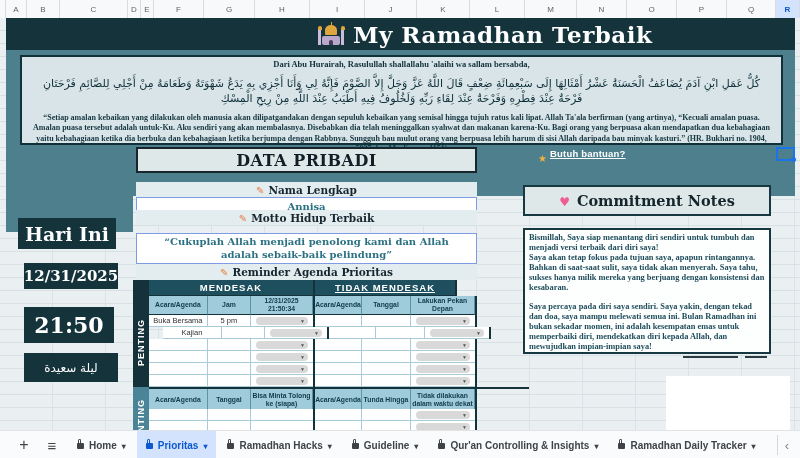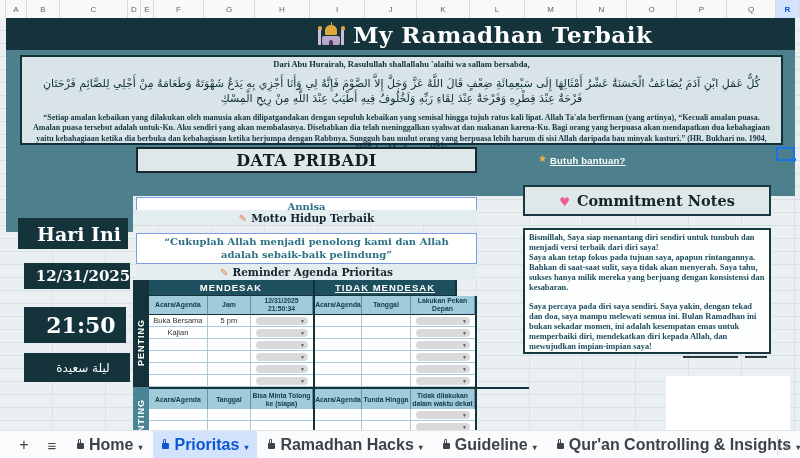--- a/index.html
+++ b/index.html
@@ -36,21 +36,21 @@
   
   .hadith-box{position:absolute;left:20px;top:37px;width:763px;height:90px;box-sizing:border-box;background:#d8e4e7;border:2px solid #10313a;text-align:center;}
   .hadith-intro{margin-top:2px;font-family:"Liberation Serif",serif;font-weight:bold;font-size:8.5px;color:#12303a;}
   .hadith-arabic{direction:rtl;font-family:"DejaVu Sans",sans-serif;font-size:11px;color:#0e2f3a;margin:7px 8px 0 8px;line-height:1.4;}
   .hadith-translation{font-family:"Liberation Serif",serif;font-weight:bold;font-size:8px;color:#163741;line-height:1.3;margin:6px 10px 0 10px;}
 
   
   .dp-title{position:absolute;left:136px;top:129px;width:341px;height:26px;box-sizing:border-box;background:#dfe8e9;border:2px solid #16262c;display:flex;align-items:center;justify-content:center;font-family:"DejaVu Serif",serif;font-weight:bold;font-size:16px;color:#101f26;letter-spacing:0.5px;}
 
   
-  .help-link{position:absolute;left:538px;top:130px;display:flex;align-items:flex-end;cursor:pointer;}
+  .help-link{position:absolute;left:538px;top:130px;display:flex;align-items:flex-start;cursor:pointer;}
   .help-icon::before{content:"★";color:#f2b33d;font-size:10px;margin-right:3px;}
   .help-label{color:#fff;font-weight:bold;font-size:9.5px;text-decoration:underline;letter-spacing:0.2px;}
 
   
   .sel-cell{position:absolute;left:776px;top:129px;width:19px;height:14px;border:2px solid #1a73e8;box-sizing:border-box;}
   .sel-dot{position:absolute;right:-3px;bottom:-3px;width:5px;height:5px;border-radius:50%;background:#1a73e8;}
 
   
   .label-row{position:absolute;left:136px;width:341px;height:15px;background:#e3ecee;display:flex;align-items:center;justify-content:center;font-family:"DejaVu Serif",serif;font-weight:bold;font-size:10.5px;color:#15262e;}
   .pencil-icon::before{content:"✎";color:#e8824a;font-size:10px;margin-right:4px;font-weight:normal;}
@@ -74,21 +74,21 @@
   .subh2{border-top:2px solid #14323a;}
   .pill{position:relative;flex:1;height:8px;margin:0 5px;background:#d9d9d9;border-radius:4px;}
   .pill::after{content:"▼";position:absolute;right:3px;top:1px;font-size:5px;color:#555;line-height:6px;}
 
   .vstrip{position:absolute;left:133px;width:16px;overflow:hidden;display:flex;align-items:center;justify-content:center;}
   .vstrip span{writing-mode:vertical-rl;transform:rotate(180deg);color:#fff;font-weight:bold;font-size:9px;letter-spacing:1px;white-space:nowrap;}
   .vs1{top:262px;height:125px;background:#15323a;}
   .vs2{top:369px;height:98px;background:#4b8496;}
 
   
-  .side-box{position:absolute;background:#14333b;color:#fff;display:flex;align-items:center;justify-content:center;font-family:"DejaVu Serif",serif;font-weight:bold;padding-left:12px;}
+  .side-box{position:absolute;background:#14333b;color:#fff;display:flex;align-items:center;justify-content:center;font-family:"DejaVu Serif",serif;font-weight:bold;}
   .sb-hari{left:18px;top:200px;width:98px;height:31px;font-size:19px;}
   .sb-date{left:24px;top:245px;width:94px;height:26px;font-size:15px;}
   .sb-time{left:24px;top:289px;width:90px;height:36px;font-size:22px;}
   .sb-arabic{left:24px;top:335px;width:94px;height:29px;font-size:12px;font-family:"DejaVu Sans",sans-serif;font-weight:normal;}
 
   
   .commit-title{position:absolute;left:523px;top:167px;width:248px;height:31px;box-sizing:border-box;background:#dfe8e9;border:2px solid #173840;display:flex;align-items:center;justify-content:center;font-family:"DejaVu Serif",serif;font-weight:bold;font-size:14.5px;color:#14262c;}
   .heart-icon::before{content:"♥";color:#ef5d8f;font-size:12px;margin-right:7px;}
   .commit-body{position:absolute;left:523px;top:210px;width:248px;height:126px;box-sizing:border-box;background:#fdfefe;border:2px solid #173840;padding:3px 4px;font-family:"Liberation Serif",serif;font-weight:bold;font-size:8.4px;line-height:1.18;color:#1f4d5c;white-space:pre-line;overflow:hidden;}
   .dash{position:absolute;top:338px;height:2px;background:#2a3b3f;}
@@ -96,21 +96,21 @@
   .sig-box{position:absolute;left:666px;top:358px;width:124px;height:68px;background:#fff;display:flex;align-items:flex-end;justify-content:center;}
   .sig-label{font-size:8px;font-weight:bold;color:#3a4a50;margin-bottom:4px;}
 
   
   #tab-bar{position:absolute;left:0;top:430px;width:800px;height:28px;background:#f9fbfd;border-top:1px solid #e1e3e6;display:flex;align-items:center;}
   .plus-btn{position:absolute;left:14px;width:20px;height:20px;display:flex;align-items:center;justify-content:center;color:#444;cursor:pointer;}
   .plus-btn::before{content:"+";font-size:16px;line-height:16px;}
   .allsheets-btn{position:absolute;left:42px;width:20px;height:20px;display:flex;align-items:center;justify-content:center;color:#444;cursor:pointer;}
   .allsheets-btn::before{content:"≡";font-size:15px;}
   .tabs{position:absolute;left:68px;top:0;height:28px;display:flex;align-items:stretch;}
-  .tab{display:flex;align-items:center;padding:0 9px;margin-right:2px;color:#3f4347;font-size:16px;font-weight:bold;cursor:pointer;white-space:nowrap;}
+  .tab{display:flex;align-items:center;padding:0 9px;margin-right:2px;color:#3f4347;font-size:10px;font-weight:bold;cursor:pointer;white-space:nowrap;}
   .tab .caret::after{content:"▾";font-size:8px;margin-left:5px;color:inherit;}
   .tab.active{background:#d3e3fd;color:#0b57d0;}
   .lock-icon{position:relative;width:7px;height:5.5px;border-radius:1px;background:currentColor;margin-right:5px;margin-top:2px;}
   .lock-icon::before{content:"";position:absolute;left:1px;top:-4px;width:3px;height:4px;border:1.2px solid currentColor;border-bottom:none;border-radius:3px 3px 0 0;box-sizing:border-box;}
   .scroll-left{position:absolute;right:4px;top:4px;height:20px;width:18px;border-left:1px solid #d5d7da;display:flex;align-items:center;justify-content:center;color:#80868b;cursor:pointer;}
   .scroll-left::before{content:"‹";font-size:13px;}
 </style>
 </head>
 <body>
 
@@ -164,20 +164,24 @@
     <div class="dp-title">DATA PRIBADI</div>
 
     <div class="help-link">
       <span class="help-icon"></span>
       <span class="help-label">Butuh bantuan?</span>
     </div>
     <div class="sel-cell">
         <div class="sel-dot"></div>
       </div>
 
+    <div class="label-row" style="top:164px;">
+      <span class="pencil-icon"></span>
+      <span>Nama Lengkap</span>
+    </div>
     <div class="input-box" style="top:179px;height:21px;">Annisa</div>
     <div class="label-row" style="top:192px;text-align:center;">
       <span class="pencil-icon"></span>
       <span>Motto Hidup Terbaik</span>
     </div>
     <div class="input-box" style="top:215px;height:31px;">“Cukuplah Allah menjadi penolong kami dan Allah adalah sebaik-baik pelindung”</div>
     <div class="label-row" style="top:246px;height:16px;">
       <span class="pencil-icon"></span>
       <span>Reminder Agenda Prioritas</span>
     </div>
@@ -209,21 +213,21 @@
           </div>
       </div>
       <div class="h r">
         <div class="cell c4"></div>
         <div class="cell c5"></div>
         <div class="cell c6">
             <div class="pill"></div>
           </div>
       </div>
     </div>
-    <div class="mx-row" style="top:309px;height:12px;">
+    <div class="mx-row" style="top:309px;height:12px;margin-left:14px;">
       <div class="h l">
         <div class="cell c1">Kajian</div>
         <div class="cell c2"></div>
         <div class="cell c3">
             <div class="pill"></div>
           </div>
       </div>
       <div class="h r">
         <div class="cell c4"></div>
         <div class="cell c5"></div>

